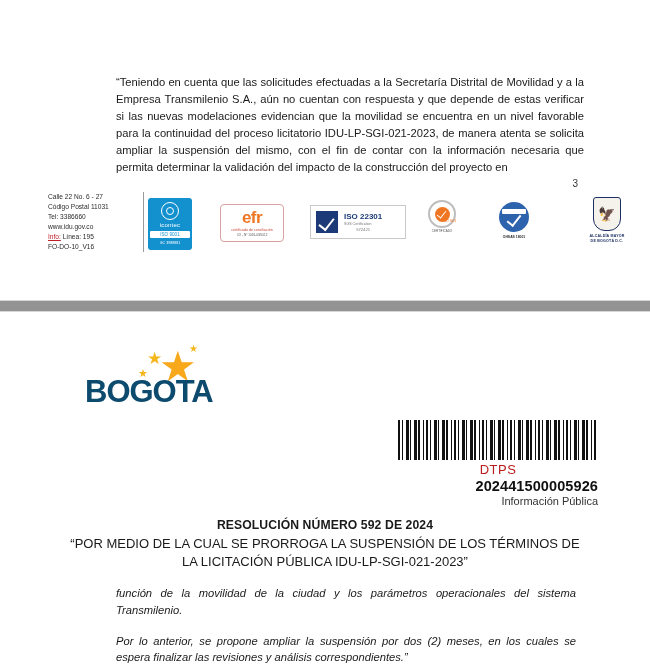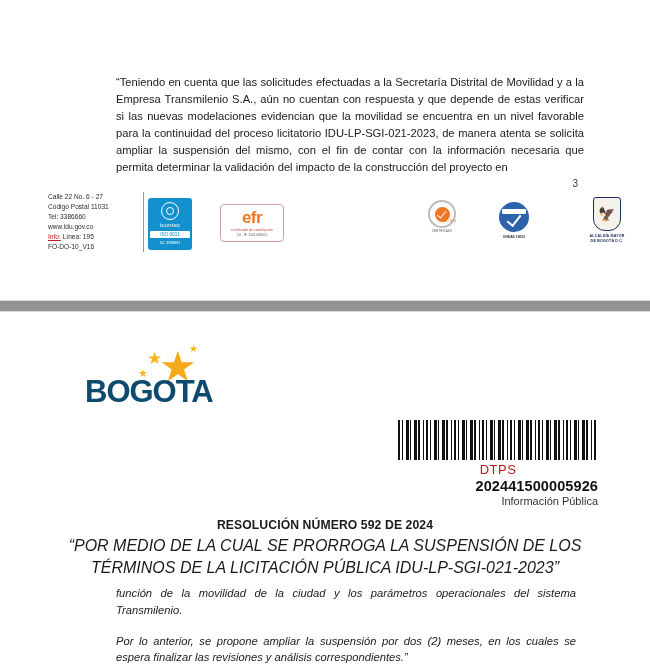--- a/index.html
+++ b/index.html
@@ -490,24 +490,23 @@
     top: 206px;
     width: 526px;
     text-align: center;
   }
   .res-line1 {
     font-size: 12.2px;
     font-weight: bold;
     letter-spacing: .1px;
   }
   .res-line2 {
-    font-size: 16px;
+    font-size: 13px;
     margin-top: 3px;
     line-height: 1.4;
-    font-style: italic;
   }
 
   
   .body-zone {
     position: absolute;
     left: 116px;
     top: 273px;
     width: 460px;
     font-size: 11.2px;
     font-style: italic;
@@ -548,20 +547,28 @@
         <div class="icontec-iso">ISO 9001</div>
         <div class="icontec-code">GC 3988881</div>
       </div>
 
       <div class="logo-efr">
         <div class="efr-word">efr</div>
         <div class="efr-sub">certificado de conciliación</div>
         <div class="efr-sub2">CO - Nº 1016-03/0012</div>
       </div>
 
+      <div class="logo-iso22301">
+        <div class="iso-check"></div>
+        <div class="iso-text">
+          <div class="iso-title">ISO 22301</div>
+          <div class="iso-sub">SGS Certification</div>
+          <div class="iso-num">572421</div>
+        </div>
+      </div>
 
       <div class="logo-orange">
         <div class="orange-ring">
           <div class="orange-dot"></div>
         </div>
         <div class="orange-badge">ISO 9001</div>
         <div class="orange-cap">CERTIFICADO</div>
       </div>
 
       <div class="logo-blue">

